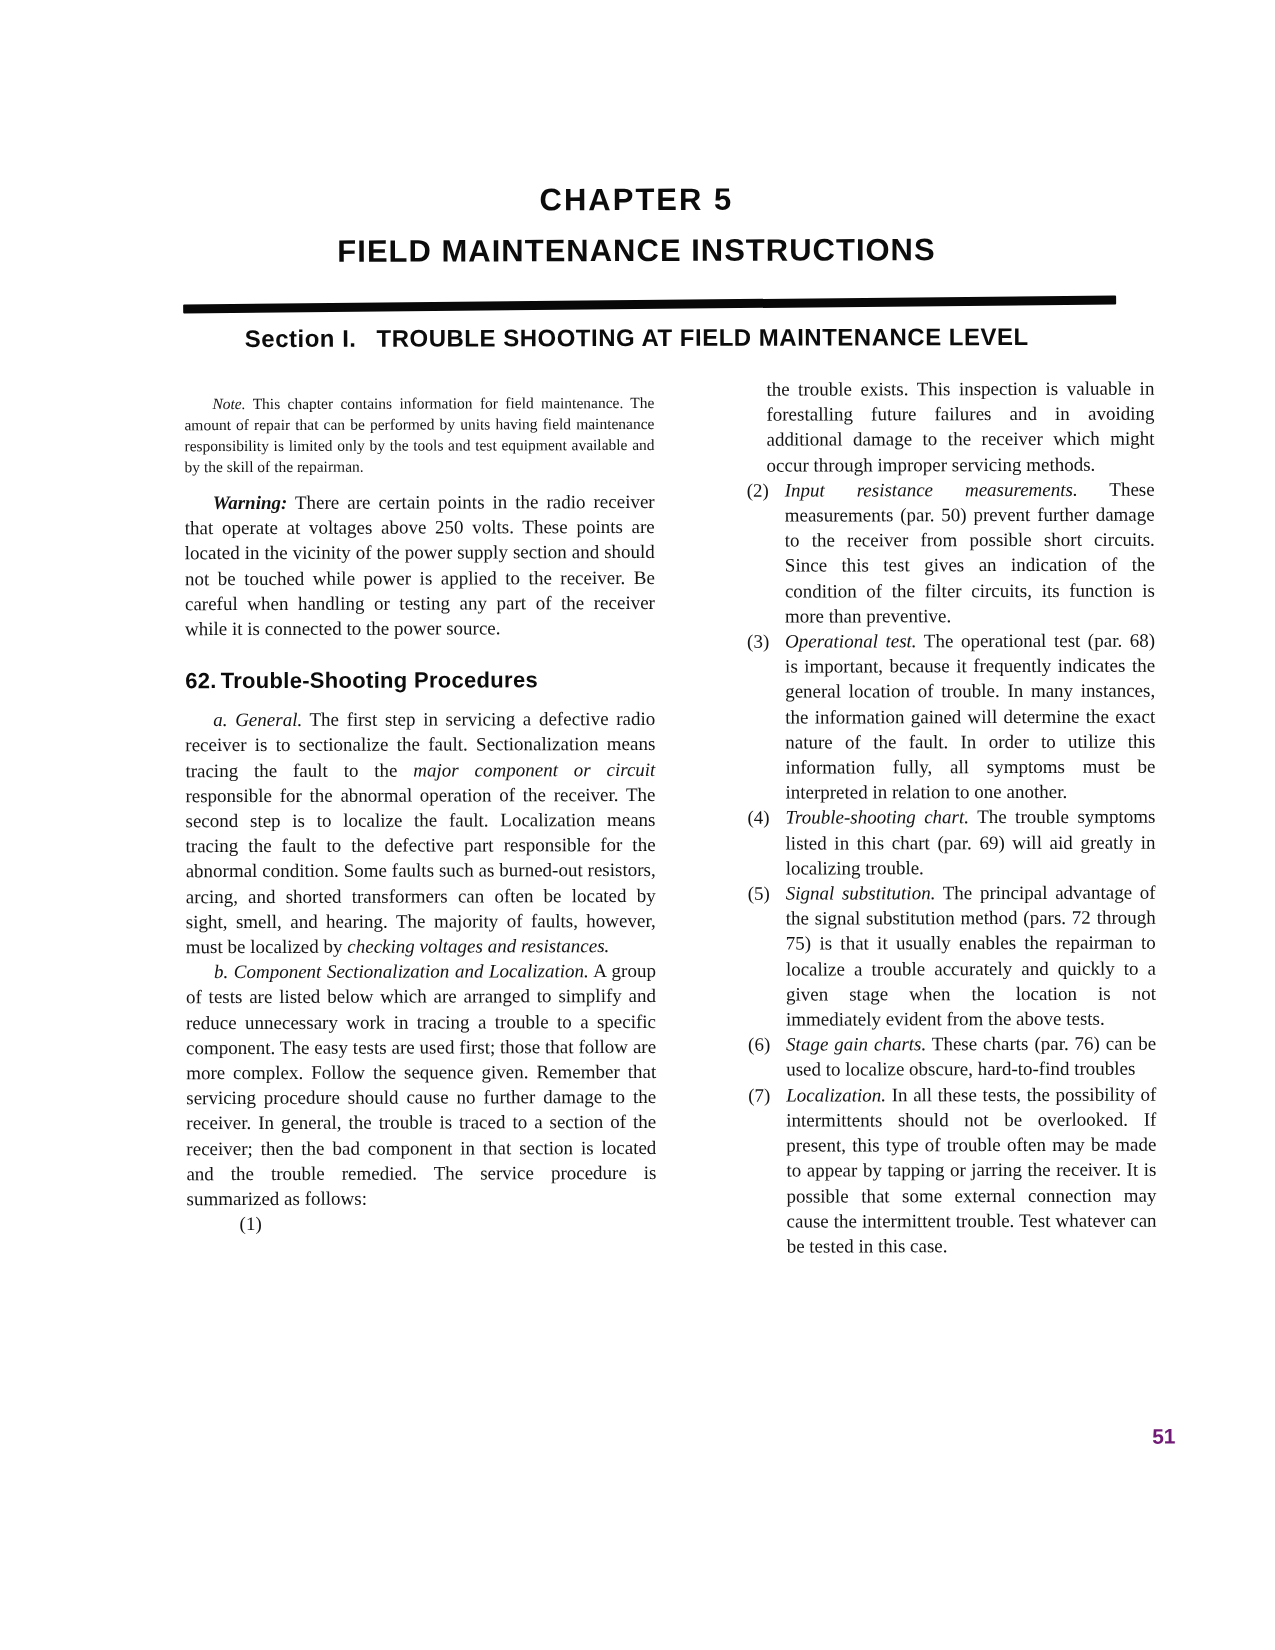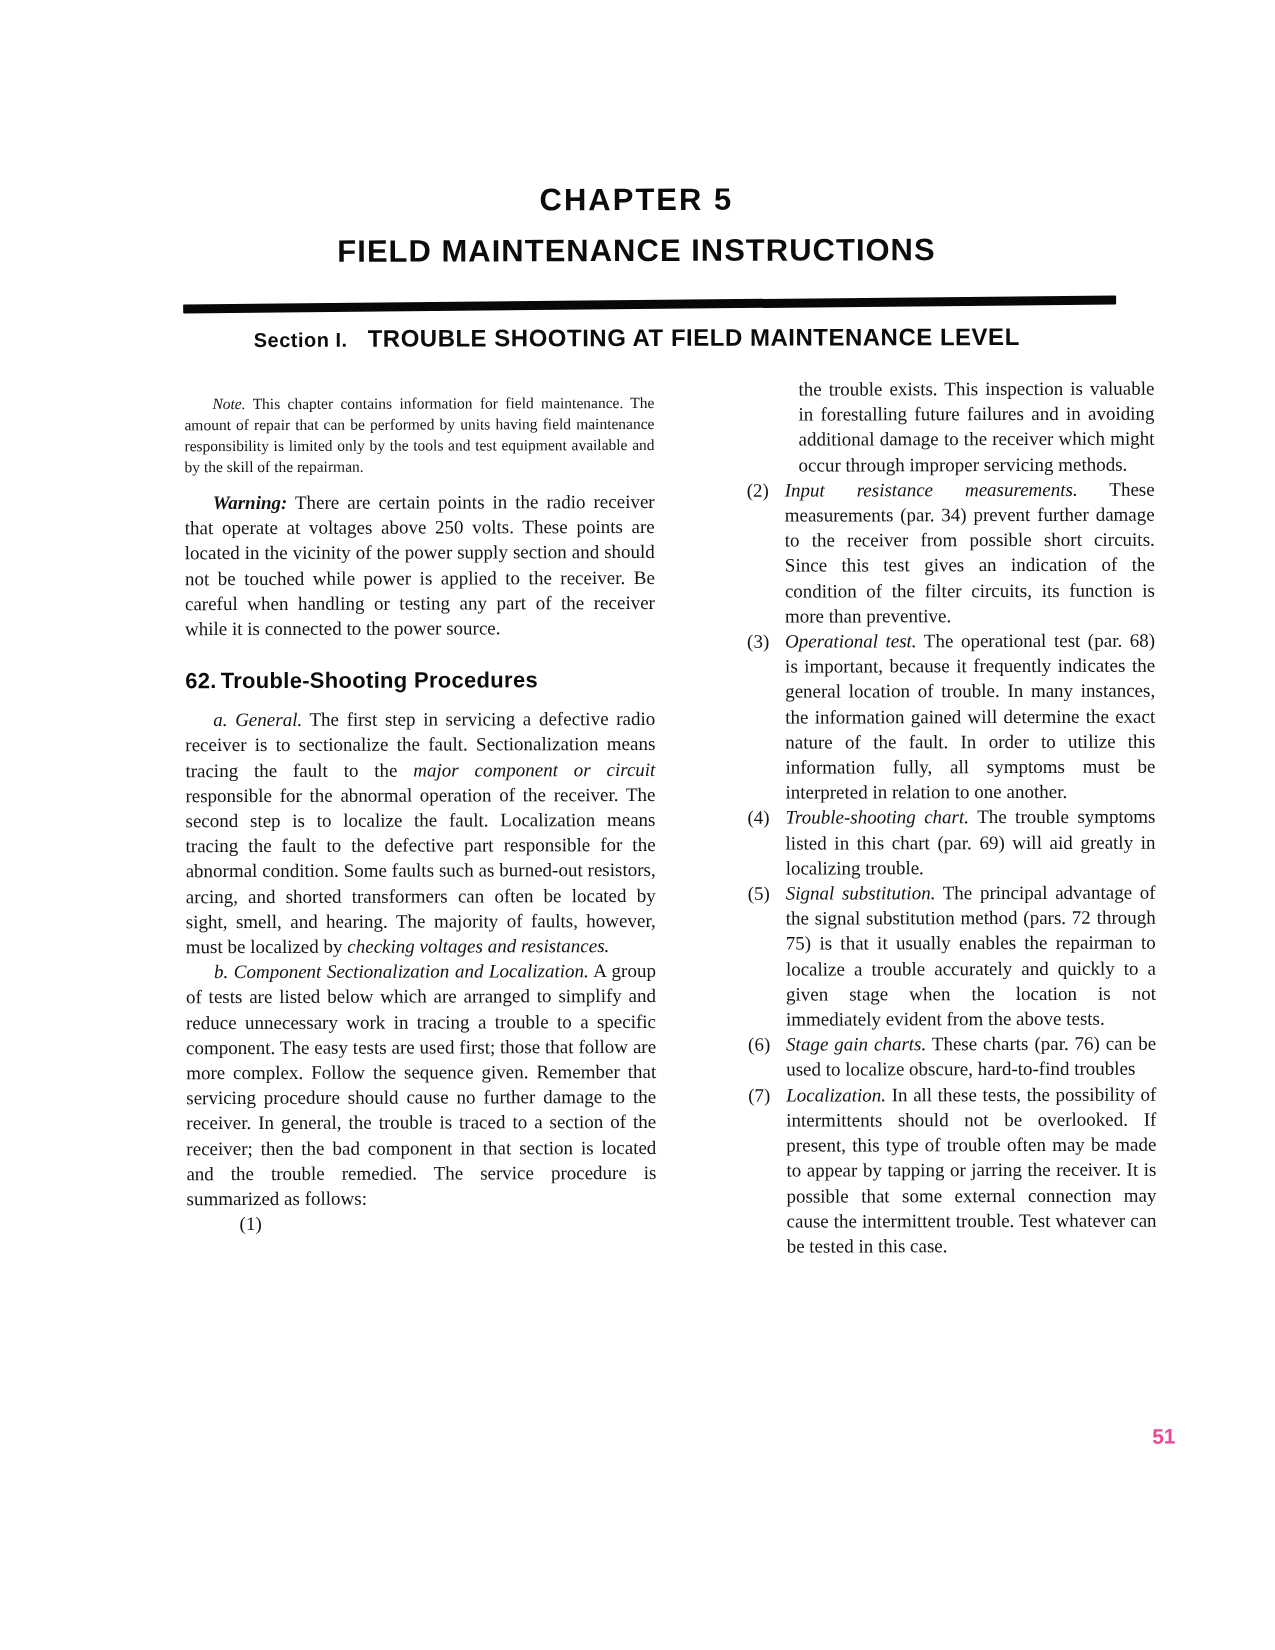--- a/index.html
+++ b/index.html
@@ -52,21 +52,21 @@
     margin: 15px 0 0 0;
     text-align: center;
     font-family: "Liberation Sans", sans-serif;
     font-weight: 700;
     font-size: 24px;
     letter-spacing: 0.5px;
     color: #0c0c0c;
     white-space: nowrap;
   }
   .section-title .section-label {
-    font-size: 20px;
+    font-size: 24px;
     margin-right: 20px;
   }
 
   
   .columns {
     display: flex;
     margin: 25px 0 0 185px;
     width: 970px;
     align-items: flex-start;
   }
@@ -115,30 +115,30 @@
     line-height: 25.2px;
   }
   .list-item .item-text {
     flex: 1 1 auto;
     margin: 0;
   }
   .col-left .list-item { margin-left: 53px; }
   .col-left .list-item .item-number { width: 45px; }
   .col-right .list-item .item-number { width: 38px; }
 
-  .continuation-paragraph { margin-left: 52px; }
+  .continuation-paragraph { margin-left: 20px; }
 
   .page-number {
     position: absolute;
     left: 1150px;
     top: 1426px;
     font-family: "Liberation Sans", sans-serif;
     font-weight: 700;
     font-size: 21px;
-    color: #ec4899;
+    color: #701a75;
   }
 </style>
 </head>
 <body>
 
 <div class="page">
   <div class="page-inner">
 
     <h1 class="chapter-title">CHAPTER 5</h1>
     <h2 class="chapter-subtitle">FIELD MAINTENANCE INSTRUCTIONS</h2>
@@ -164,21 +164,21 @@
         </div>
 
       </div>
 
       <div class="col-right">
 
         <p class="body-text continuation-paragraph">the trouble exists. This inspection is valuable in forestalling future failures and in avoiding additional damage to the receiver which might occur through improper servicing methods.</p>
 
         <div class="list-item">
           <span class="item-number">(2)</span>
-          <p class="body-text item-text"><span class="it">Input resistance measurements.</span><span> These measurements (par. 34) prevent further damage to the receiver from possible short circuits. Since this test gives an indication of the condition of the filter circuits, its function is more than preventive.</span></p>
+          <p class="body-text item-text"><span class="it">Input resistance measurements.</span><span> These measurements (par. 50) prevent further damage to the receiver from possible short circuits. Since this test gives an indication of the condition of the filter circuits, its function is more than preventive.</span></p>
         </div>
 
         <div class="list-item">
           <span class="item-number">(3)</span>
           <p class="body-text item-text"><span class="it">Operational test.</span><span> The operational test (par. 68) is important, because it frequently indicates the general location of trouble. In many instances, the information gained will determine the exact nature of the fault. In order to utilize this information fully, all symptoms must be interpreted in relation to one another.</span></p>
         </div>
 
         <div class="list-item">
           <span class="item-number">(4)</span>
           <p class="body-text item-text"><span class="it">Trouble-shooting chart.</span><span> The trouble symptoms listed in this chart (par. 69) will aid greatly in localizing trouble.</span></p>

